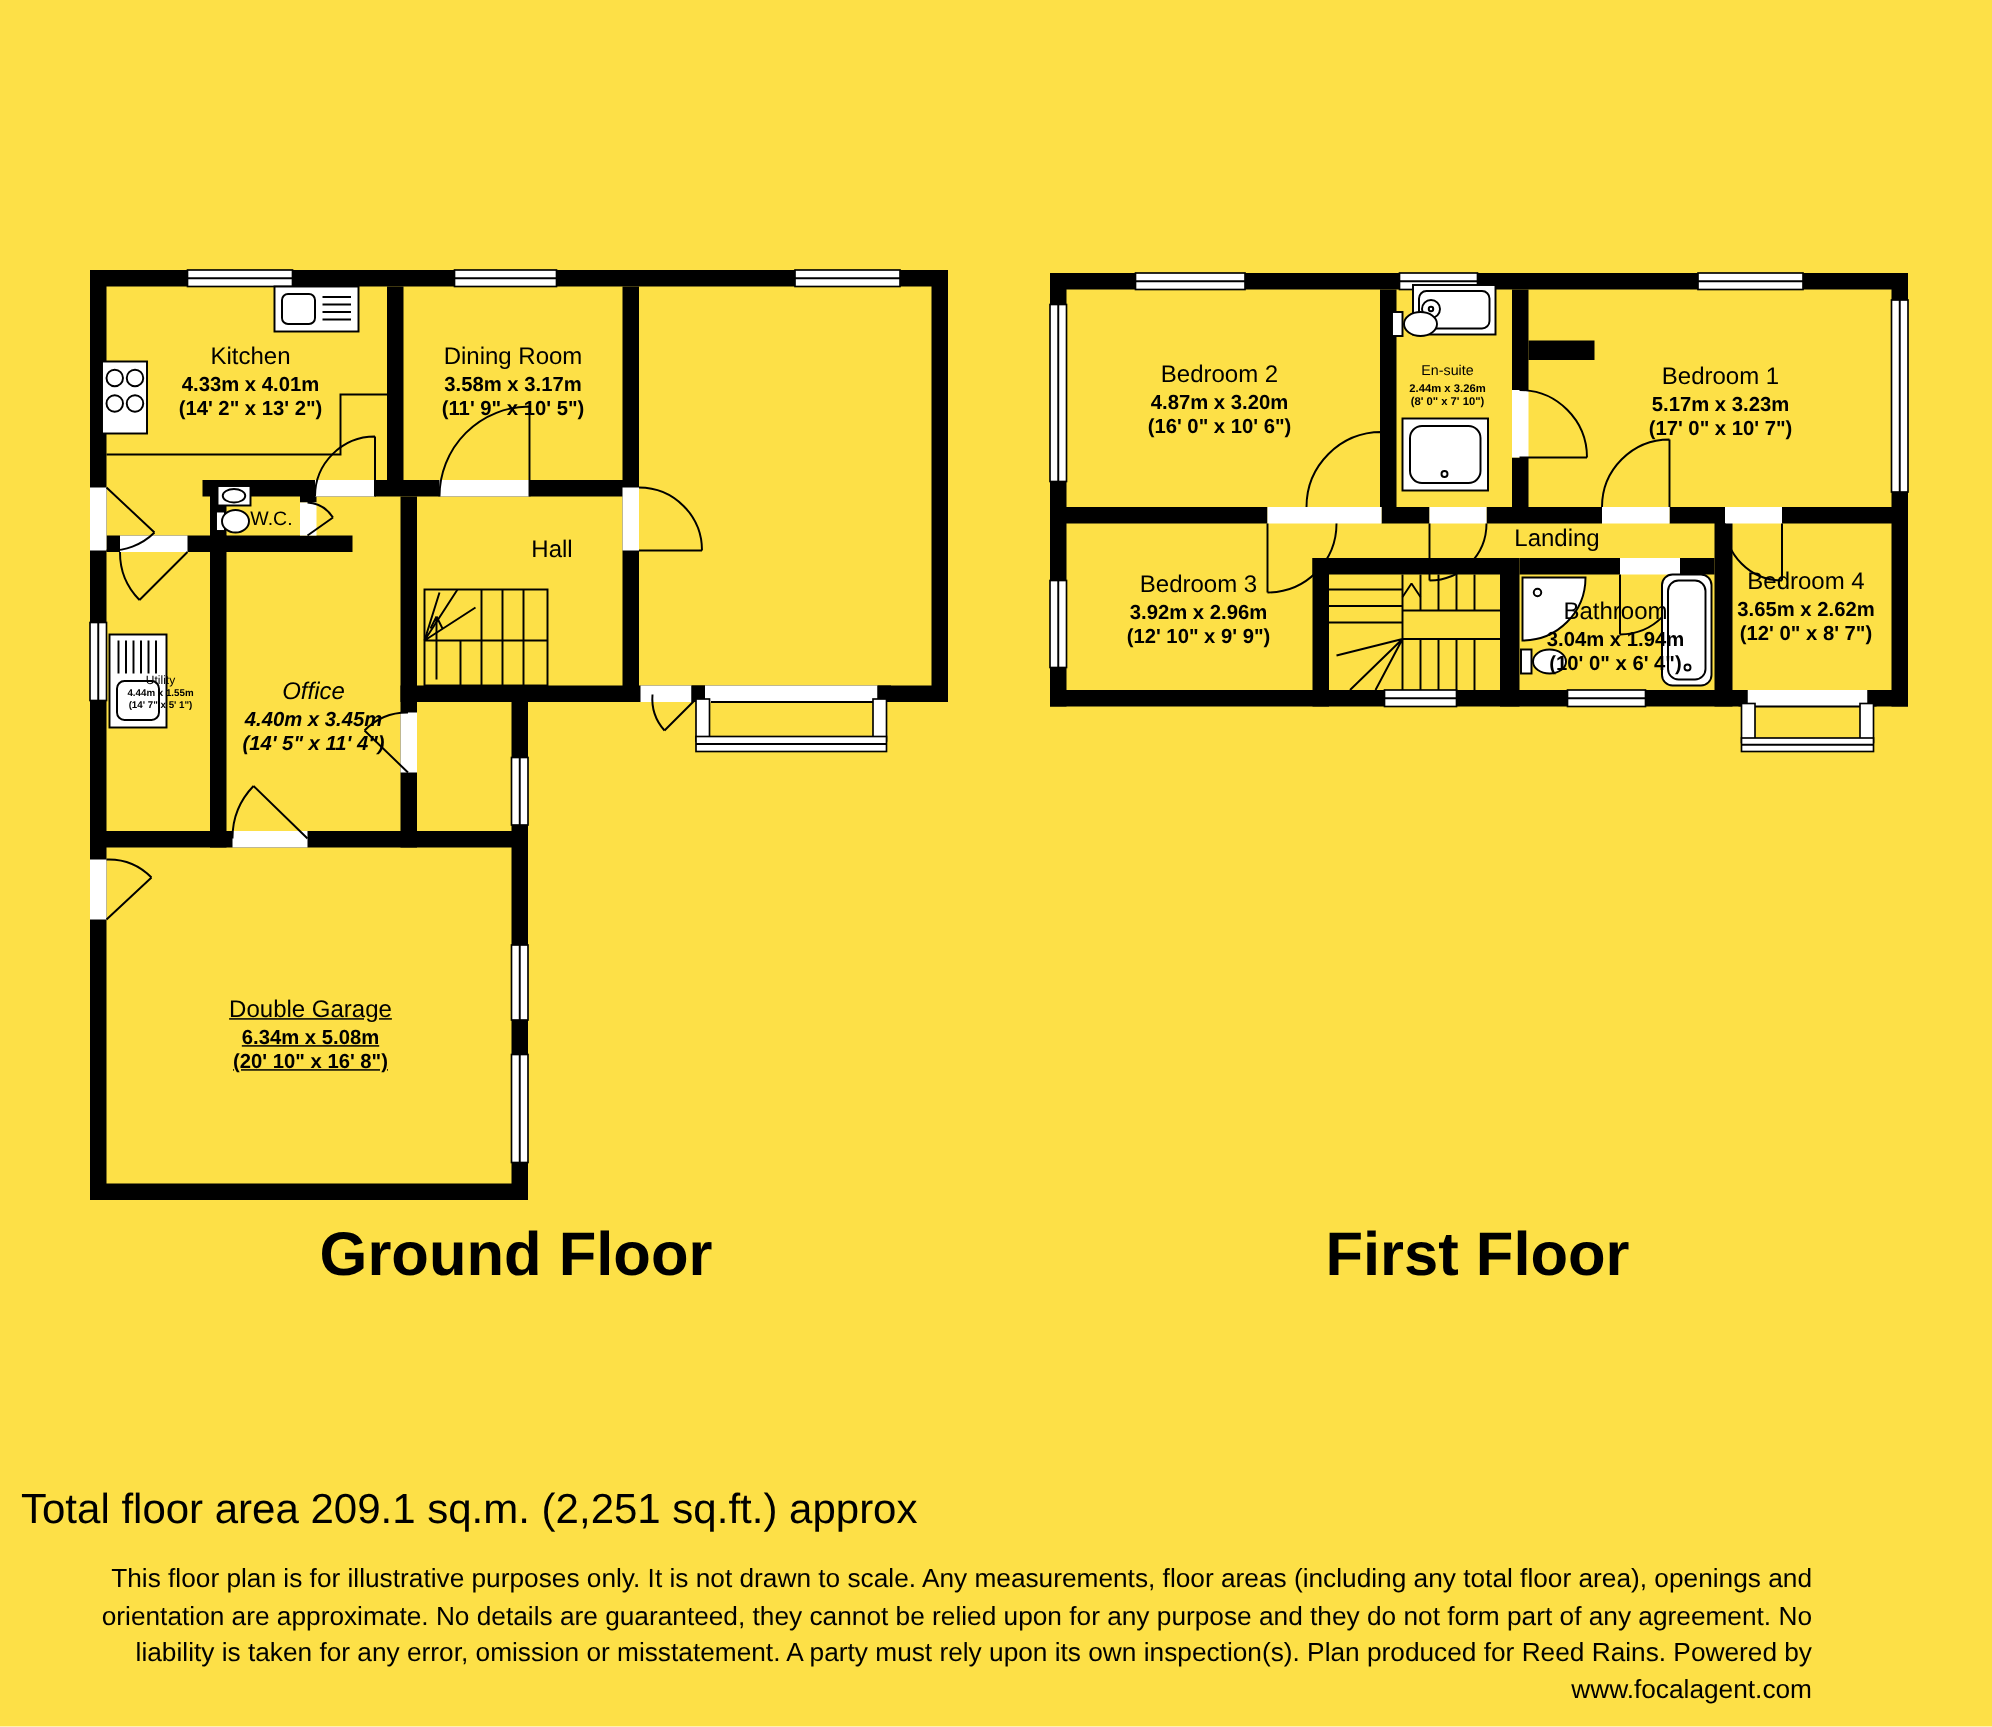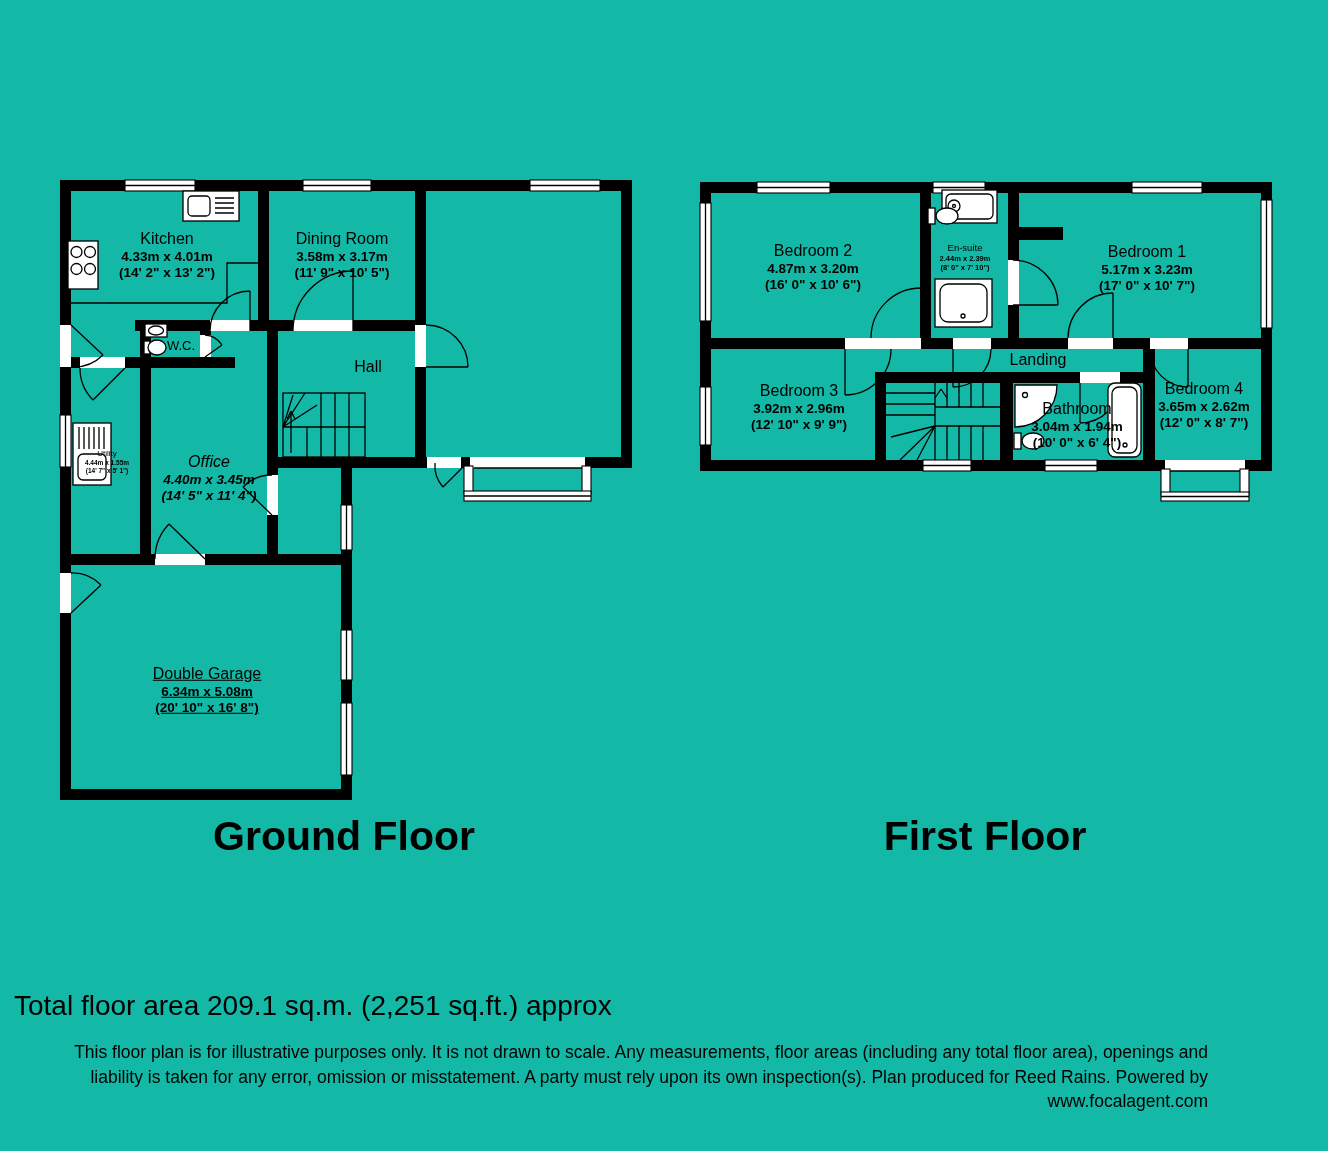--- a/index.html
+++ b/index.html
@@ -1,16 +1,16 @@
 <!DOCTYPE html>
 <html><head>
 <meta charset="utf-8">
 <style>
   html,body{margin:0;padding:0;background:#fff;}
-  .canvas{position:relative;width:1328px;height:1151px;background:#14b8a6;
+  .canvas{position:relative;width:1328px;height:1151px;background:#fde047;
           font-family:"Liberation Sans",sans-serif;color:#000;overflow:hidden;}
   .plan{position:absolute;}
   svg .w{fill:#000000;}
   svg .gap{fill:#ffffff;}
   svg .t{stroke:#000000;stroke-width:1.3;fill:none;}
   svg .arc{stroke:#000000;stroke-width:1.3;fill:none;}
   svg .win{fill:#ffffff;stroke:#000000;stroke-width:1.1;}
   svg .fix{fill:#ffffff;stroke:#000000;stroke-width:1.3;}
   .room-label{position:absolute;transform:translate(-50%,-50%);text-align:center;
               line-height:1.22;white-space:nowrap;}
@@ -293,21 +293,21 @@
     </svg>
 
     
     <div class="room-label" style="left:118px;top:92px;">
       <span class="rname">Bedroom 2</span>
       <span class="rdims">4.87m x 3.20m</span>
       <span class="rdims">(16' 0" x 10' 6")</span>
     </div>
     <div class="room-label sm" style="left:270px;top:82px;">
       <span class="rname">En-suite</span>
-      <span class="rdims">2.44m x 2.39m</span>
+      <span class="rdims">2.44m x 3.26m</span>
       <span class="rdims">(8' 0" x 7' 10")</span>
     </div>
     <div class="room-label" style="left:452px;top:93px;">
       <span class="rname">Bedroom 1</span>
       <span class="rdims">5.17m x 3.23m</span>
       <span class="rdims">(17' 0" x 10' 7")</span>
     </div>
     <div class="room-label" style="left:104px;top:232px;">
       <span class="rname">Bedroom 3</span>
       <span class="rdims">3.92m x 2.96m</span>
@@ -327,16 +327,17 @@
       <span class="rdims">(12' 0" x 8' 7")</span>
     </div>
   </div>
 
   <div class="floor-title" style="left:344px;top:813px;">Ground Floor</div>
   <div class="floor-title" style="left:985px;top:813px;">First Floor</div>
 
   <div class="total-area">Total floor area 209.1 sq.m. (2,251 sq.ft.) approx</div>
   <div class="disclaimer">
     <div>This floor plan is for illustrative purposes only. It is not drawn to scale. Any measurements, floor areas (including any total floor area), openings and</div>
+    <div>orientation are approximate. No details are guaranteed, they cannot be relied upon for any purpose and they do not form part of any agreement. No</div>
     <div>liability is taken for any error, omission or misstatement. A party must rely upon its own inspection(s). Plan produced for Reed Rains. Powered by</div>
     <div>www.focalagent.com</div>
   </div>
 </div>
 
 </body></html>

